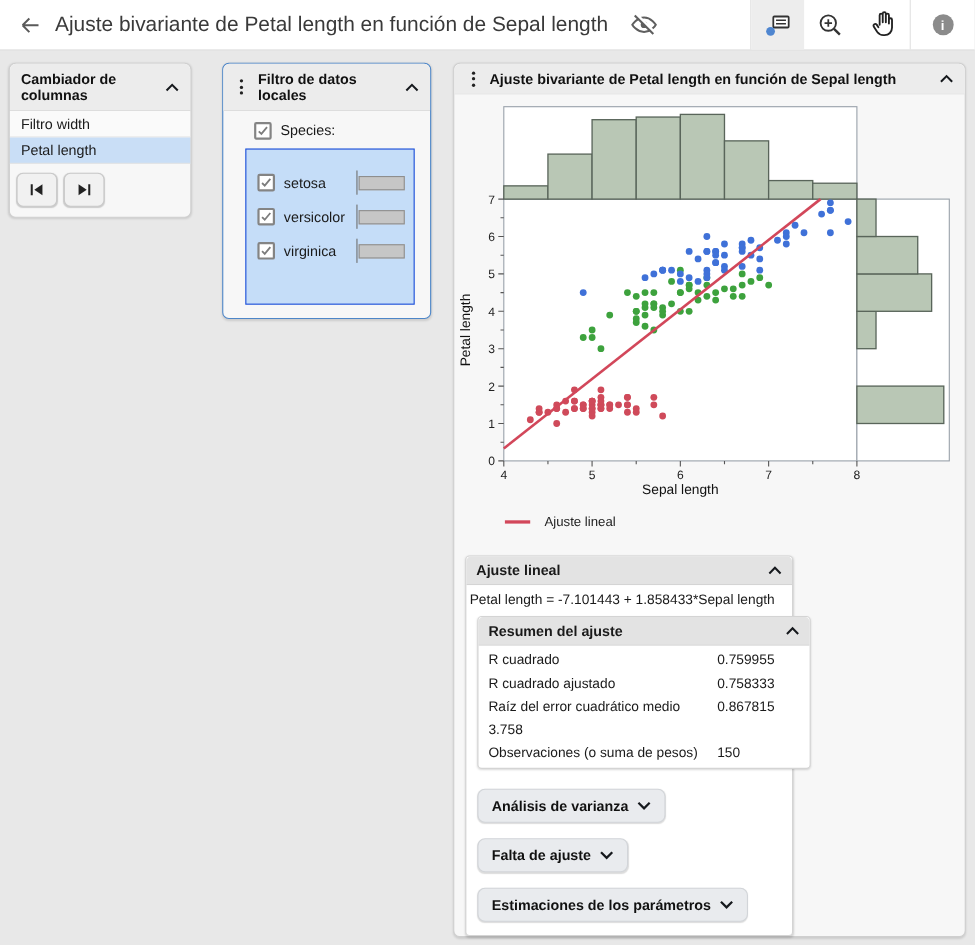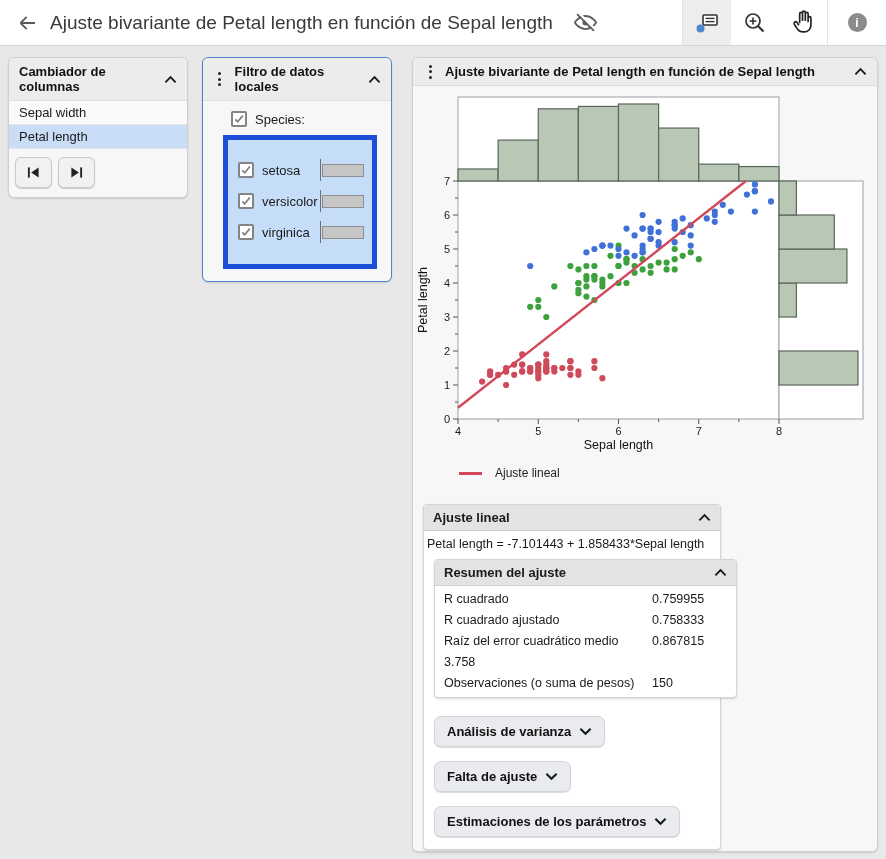--- a/index.html
+++ b/index.html
@@ -21,33 +21,33 @@
   
   .panel { position:absolute; background:#f7f7f7; border:1px solid #cfcfcf; border-radius:6px; box-shadow:0 1px 2px rgba(0,0,0,.12); }
   .panel-header { background:#ececec; border-bottom:1px solid #ddd; border-radius:6px 6px 0 0; display:flex; align-items:center; padding:6px 10px; }
   .panel-title { font-size:13px; font-weight:bold; color:#111; }
   .chev { width:13px; height:9px; margin-left:auto; flex:0 0 auto; }
   .chev.down { transform:rotate(180deg); }
   .kebab { width:14px; margin-right:8px; display:flex; flex-direction:column; align-items:center; gap:2.5px; cursor:pointer; }
   .kebab i { width:3px; height:3px; border-radius:50%; background:#222; }
 
   
-  #col-switcher { left:8px; top:57px; width:180px; }
+  #col-switcher { left:8px; top:57px; width:166px; }
   .col-item { font-size:13px; padding:4px 10px; background:#fafafa; border-bottom:1px solid #e5e5e5; cursor:pointer; }
   .col-item.selected { background:#c9def6; }
   .stepper-row { display:flex; gap:6px; padding:8px 6px 9px 6px; }
   .step-btn { width:37px; height:31px; background:#f1f1f1; border:1px solid #c9c9c9; border-radius:6px; box-shadow:0 1px 1px rgba(0,0,0,.18); display:flex; align-items:center; justify-content:center; cursor:pointer; }
 
   
   #data-filter { left:202px; top:57px; width:190px; border:1px solid #4d86c8; }
-  .species-row { display:flex; align-items:center; margin:10px 16px 8px 28px; }
+  .species-row { display:flex; align-items:flex-start; margin:10px 16px 8px 28px; }
   .cb { width:16px; height:16px; background:#fff; border:2px solid #848484; border-radius:2px; display:inline-flex; align-items:center; justify-content:center; cursor:pointer; flex:0 0 auto; }
   .cb svg { width:12px; height:12px; }
   .cb-label { font-size:13px; margin-left:8px; }
-  .filter-group { margin:4px 14px 12px 20px; background:#c5ddf8; border:5px solid #1d4ed8; padding:10px 8px 12px 10px; }
+  .filter-group { margin:4px 14px 12px 20px; background:#c5ddf8; border:1px solid #1d4ed8; padding:10px 8px 28px 10px; }
   .filter-item { display:flex; align-items:center; margin:9px 0; cursor:pointer; }
   .filter-item .cb-label { width:72px; }
   .mini-bar-wrap { display:flex; align-items:center; }
   .mini-bar-axis { width:1px; height:22px; background:#6f6f6f; margin-right:1px; }
   .mini-bar { height:13px; background:#c6c6c6; border:1px solid #8e8e8e; }
 
   
   #report { left:412px; top:57px; width:466px; height:795px; }
   #plot-wrap { position:relative; margin-top:6px; }
   .legend-row { display:flex; align-items:center; margin:4px 0 0 46px; }
@@ -119,21 +119,21 @@
 </div>
 
 <div class="panel" id="col-switcher">
   <div class="panel-header">
     <span class="panel-title">Cambiador de columnas</span>
     <svg class="chev" viewBox="0 0 14 9">
         <path d="M1.5 7.5L7 2l5.5 5.5" fill="none" stroke="#16191d" stroke-width="2"></path>
       </svg>
   </div>
   <div>
-      <div class="col-item">Sepal width</div>
+      <div class="col-item">Filtro width</div>
       <div class="col-item selected">Petal length</div>
     </div>
   <div class="stepper-row">
     <div class="step-btn">
       <svg width="15" height="13" viewBox="0 0 16 14">
           <line x1="3" y1="1.5" x2="3" y2="12.5" stroke="#222" stroke-width="2"></line>
           <path d="M13.5 1.5L5.5 7l8 5.5z" fill="#222"></path>
         </svg>
     </div>
     <div class="step-btn">

